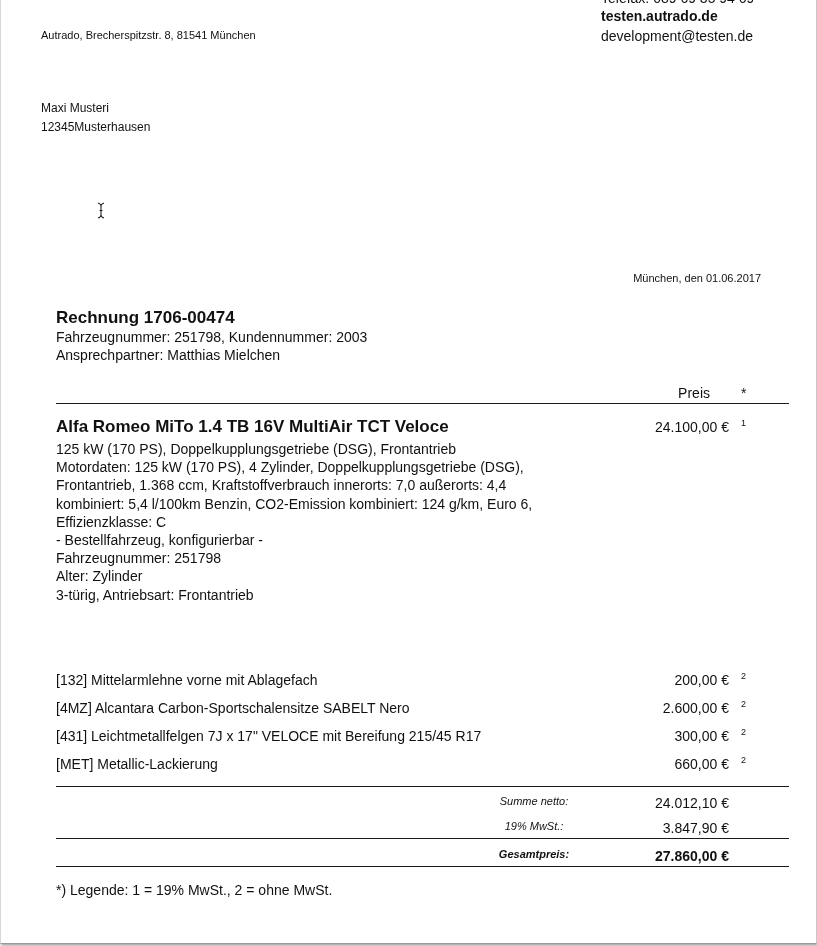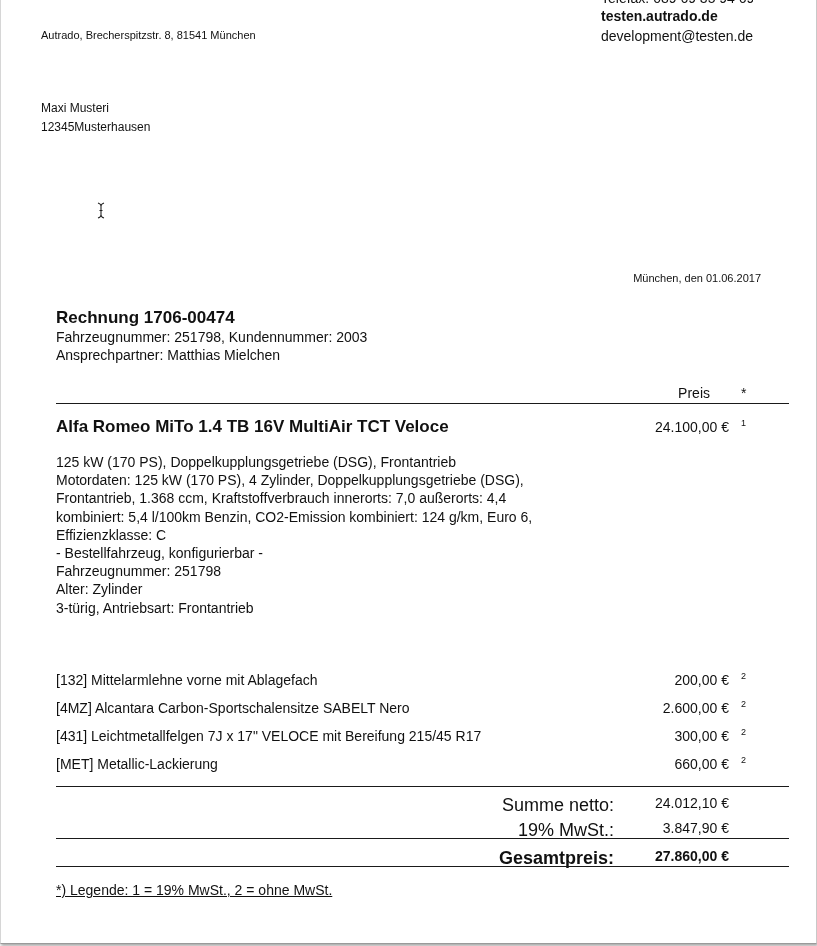--- a/index.html
+++ b/index.html
@@ -30,29 +30,29 @@
   .date { right: 55px; top: 272px; font-size: 11px; margin-left: 12px; }
   .title-block { left: 55px; top: 308px; font-size: 14px; line-height: 18px; }
   .title-block .title { display: block; font-size: 17px; font-weight: bold; line-height: 20px; }
   .title-block span { display: block; }
   .col-head { top: 385px; font-size: 14px; }
   .col-head.preis { right: 106px; }
   .col-head.star { left: 740px; }
   .hr { position: absolute; left: 55px; width: 733px; height: 0; border-top: 1.5px solid #1a1a1a; }
   .hr.thin { border-top-width: 1px; }
   .main-item { left: 55px; top: 417px; font-size: 14px; line-height: 18.2px; }
-  .main-item .name { display: block; font-size: 17px; font-weight: bold; line-height: 20px; margin-bottom: 16px; }
+  .main-item .name { display: block; font-size: 17px; font-weight: bold; line-height: 20px; margin-bottom: 3px; }
   .main-item .line { display: block; }
   .price { font-size: 14px; text-align: right; width: 140px; }
   .sup { font-size: 9px; }
   .opt-row { left: 55px; font-size: 14px; }
-  .tot-label { font-size: 18px; text-align: right; width: 160px; }
+  .tot-label { font-size: 11px; text-align: center; width: 160px; font-style: italic; }
   .tot-val { font-size: 14px; text-align: right; width: 140px; }
   .bold { font-weight: bold; }
-  .legend { left: 55px; top: 882px; font-size: 14px; text-decoration: underline; }
+  .legend { left: 55px; top: 882px; font-size: 14px; }
 </style>
 </head>
 <body>
 
 <div class="page">
 
   <div class="abs sender">Autrado, Brecherspitzstr. 8, 81541 München</div>
 
   <div class="abs contact">
     <span class="fax">

